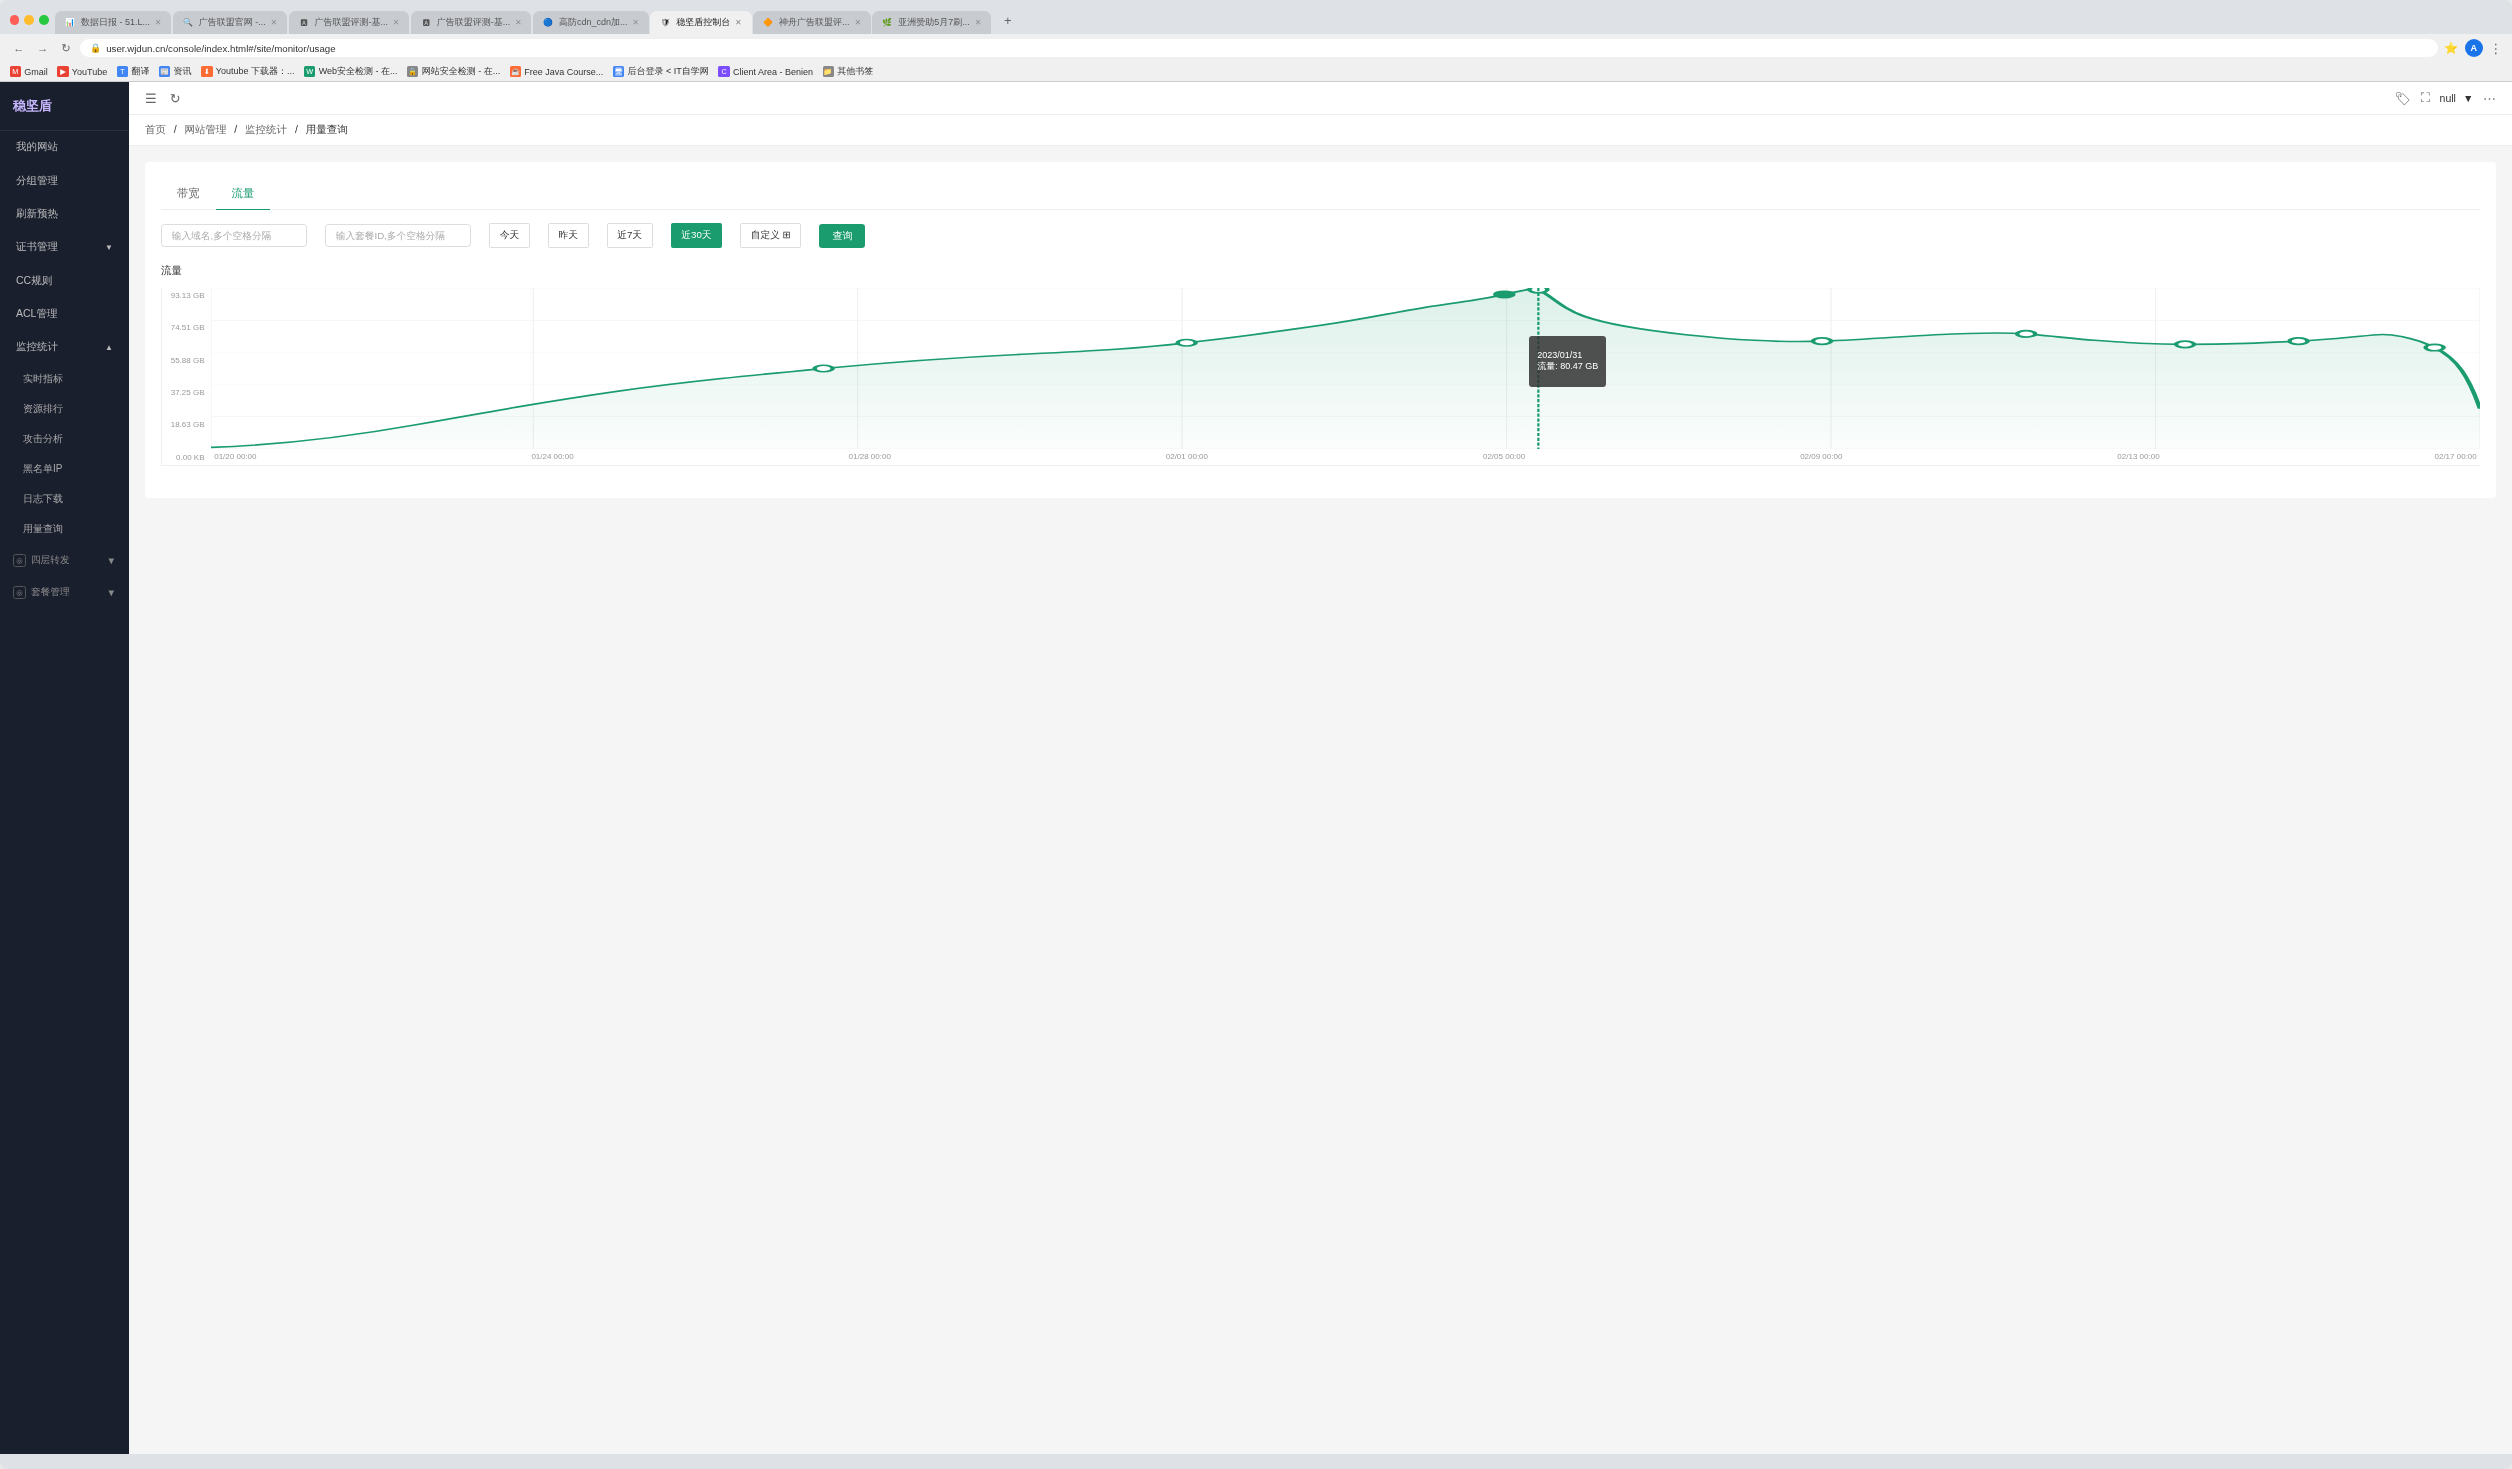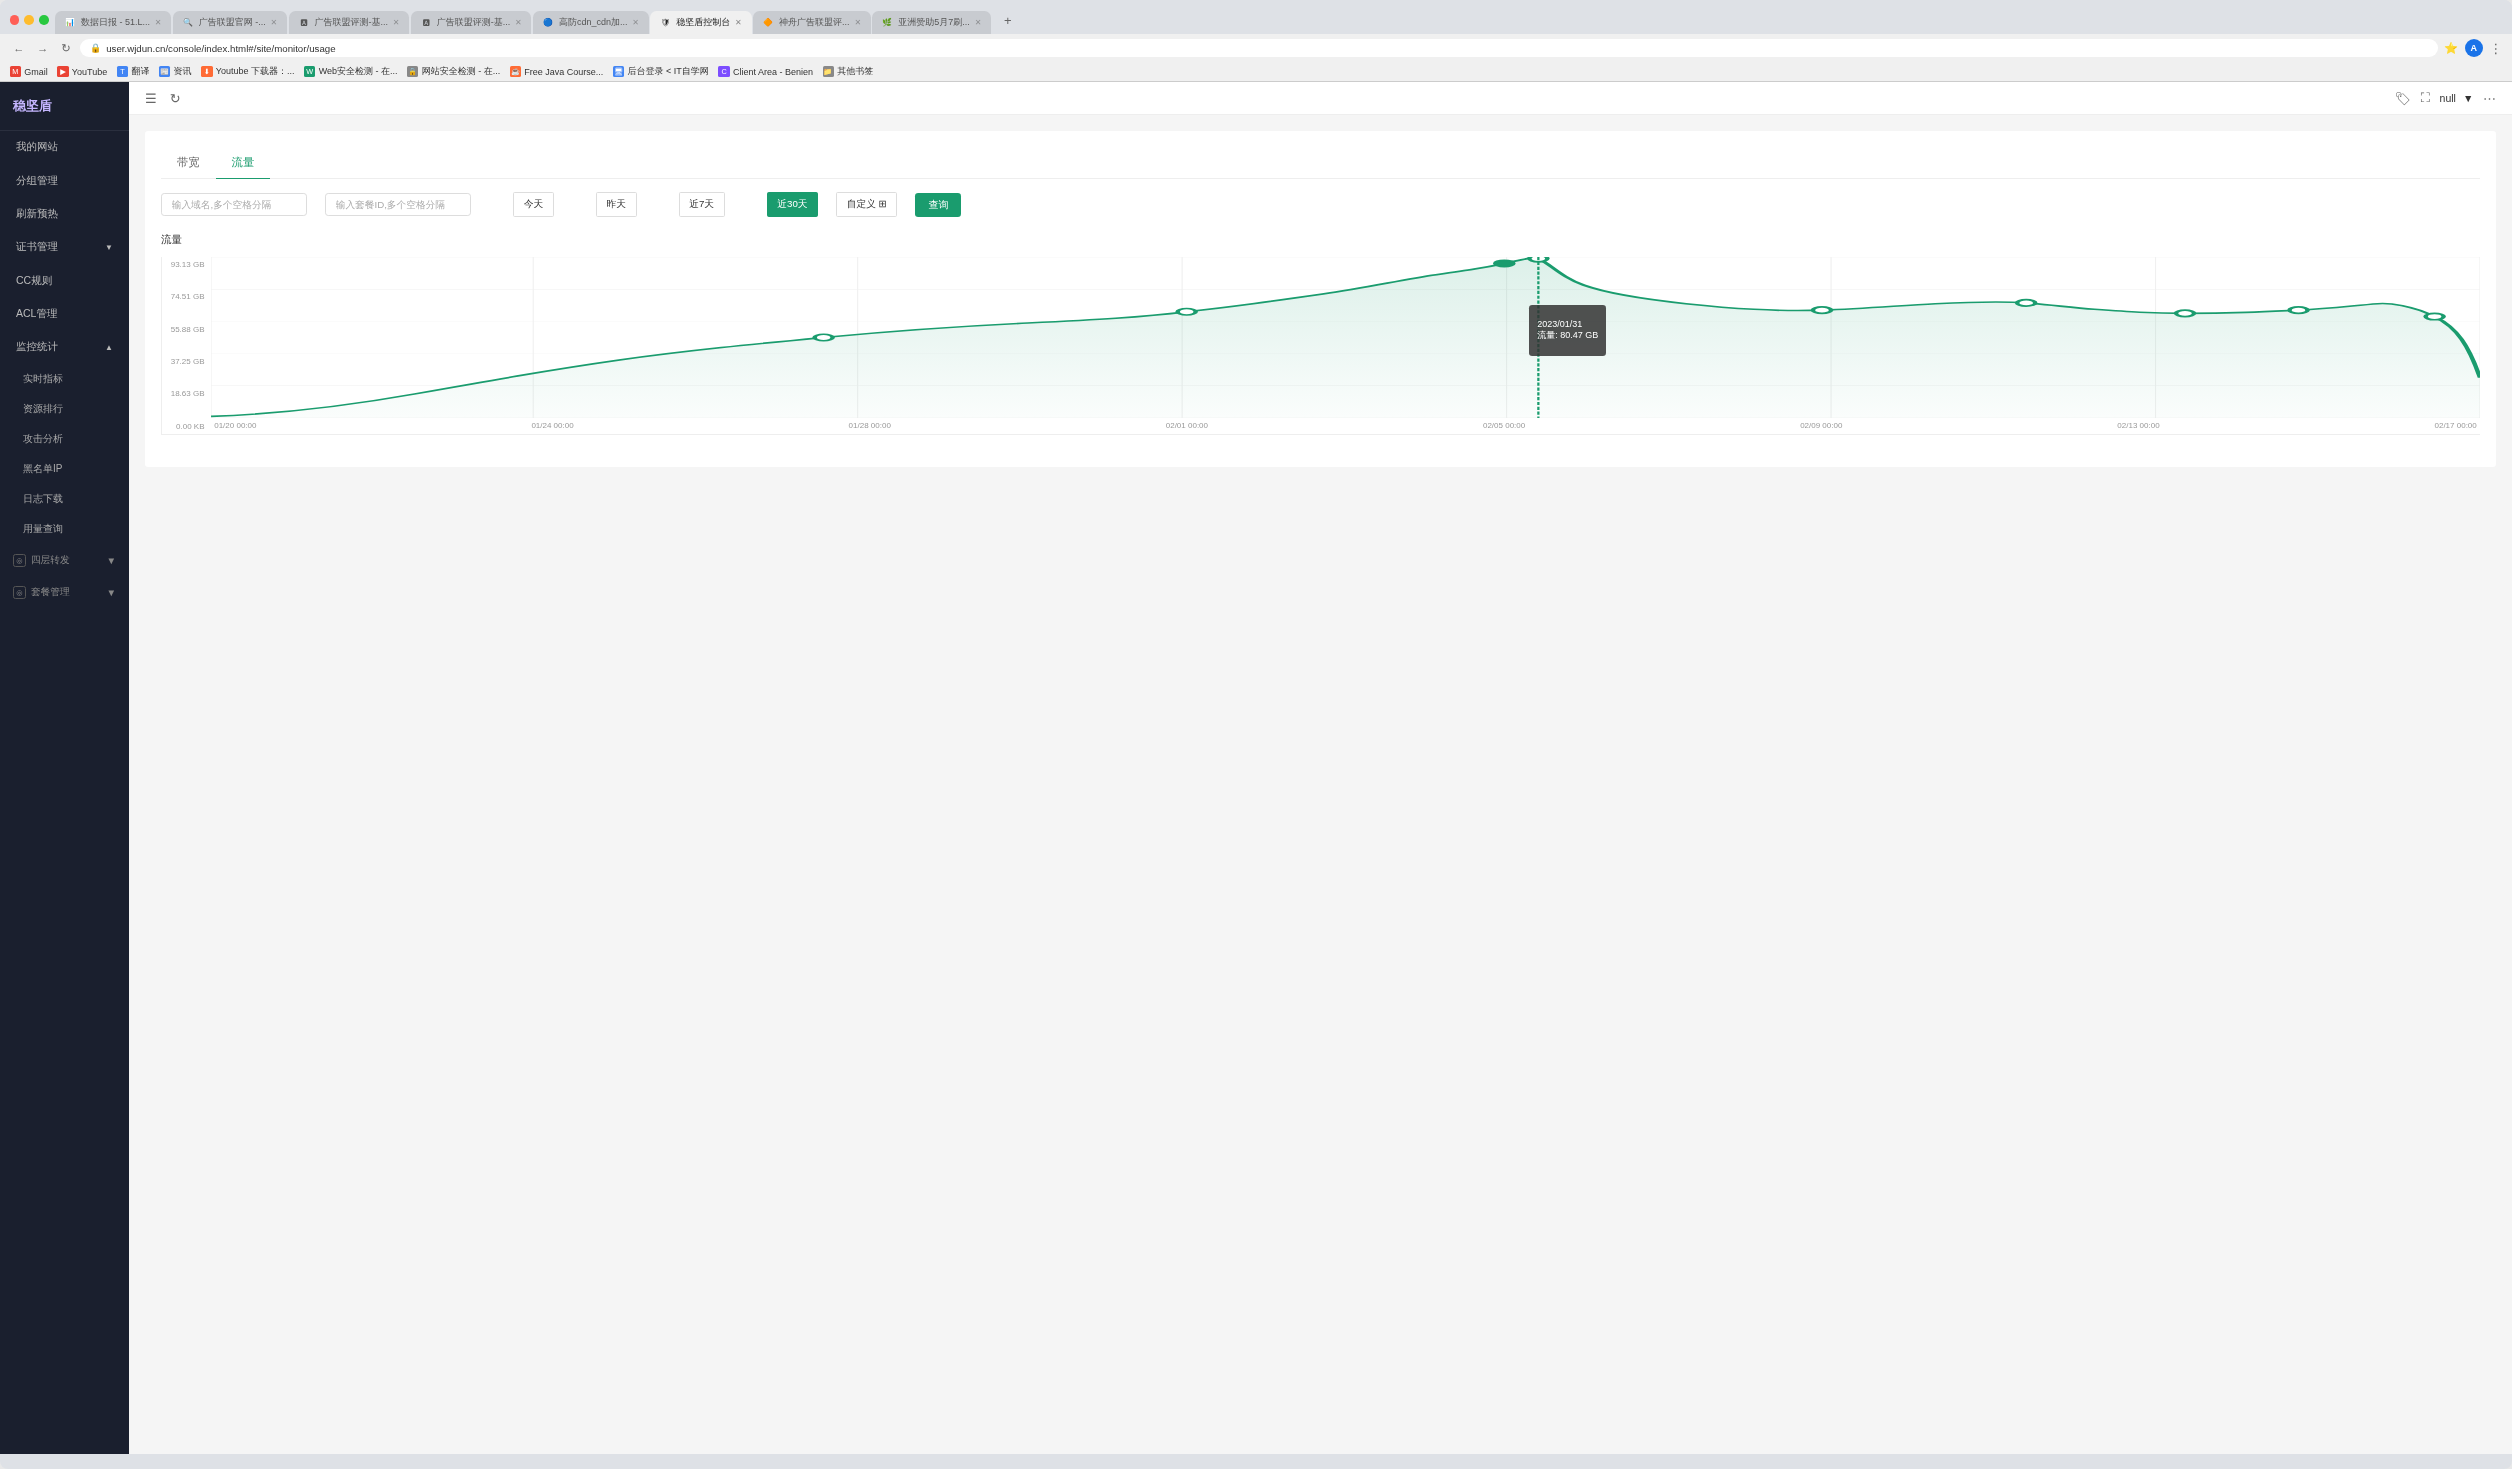--- a/index.html
+++ b/index.html
@@ -63,21 +63,21 @@
     
     .tab-nav { display: flex; border-bottom: 0.8px solid #eee; margin-bottom: 13px; }
     .tab-nav-item { padding: 8px 16px; cursor: pointer; color: #666; font-size: 11.3px; position: relative; }
     .tab-nav-item.active { color: #1a9c6e; }
     .tab-nav-item.active::after { content: ''; position: absolute; bottom: -0.8px; left: 0; right: 0; height: 1.6px; background: #1a9c6e; }
 
     
     .filter-bar { display: flex; align-items: center; gap: 18px; margin-bottom: 16px; flex-wrap: wrap; }
     .filter-input { border: 0.8px solid #ddd; border-radius: 3.2px; padding: 4.9px 9.7px; font-size: 9.7px; color: #666; width: 146px; outline: none; }
     .filter-input::placeholder { color: #aaa; }
-    .date-btn { padding: 4.9px 9.7px; border: 0.8px solid #ddd; background: white; font-size: 9.7px; color: #333; cursor: pointer; border-radius: 1.6px; margin-left: 24px; }
+    .date-btn { padding: 4.9px 9.7px; border: 0.8px solid #ddd; background: white; font-size: 9.7px; color: #333; cursor: pointer; border-radius: 1.6px; }
     .date-btn.active { background: #1a9c6e; color: white; border-color: #1a9c6e; }
     .custom-btn { padding: 4.9px 9.7px; border: 0.8px solid #ddd; background: white; font-size: 9.7px; color: #333; cursor: pointer; border-radius: 1.6px; display: flex; align-items: center; gap: 3.2px; }
     .query-btn { padding: 4.9px 13px; background: #1a9c6e; color: white; border: none; border-radius: 3.2px; font-size: 10px; cursor: pointer; }
 
     
     .chart-section { margin-bottom: 16px; }
     .chart-title { font-size: 10.5px; color: #333; margin-bottom: 9.7px; }
     .chart-container { position: relative; height: 178px; border-left: 0.8px solid #eee; border-bottom: 0.8px solid #eee; }
     .chart-y-labels { position: absolute; left: 0; top: 0; bottom: 0; width: 49px; display: flex; flex-direction: column; justify-content: space-between; padding: 3.2px 6.5px 3.2px 0; text-align: right; font-size: 8px; color: #999; }
     .chart-area { position: absolute; left: 49px; right: 0; top: 0; bottom: 16px; }
@@ -266,20 +266,29 @@
           <span class="topbar-icon">🏷</span>
           <span class="topbar-icon">⛶</span>
           <div class="user-dropdown">
             <span>null</span>
             <span>▼</span>
           </div>
           <span class="topbar-icon">⋯</span>
         </div>
       </div>
 
+      <div class="breadcrumb">
+        <a href="#">首页</a>
+        <span class="breadcrumb-sep">/</span>
+        <a href="#">网站管理</a>
+        <span class="breadcrumb-sep">/</span>
+        <a href="#">监控统计</a>
+        <span class="breadcrumb-sep">/</span>
+        <span>用量查询</span>
+      </div>
 
       <div class="content-area">
         <div class="content-card">
 
           <div class="tab-nav">
             <div class="tab-nav-item">带宽</div>
             <div class="tab-nav-item active">流量</div>
           </div>
 
           <div class="filter-bar">

